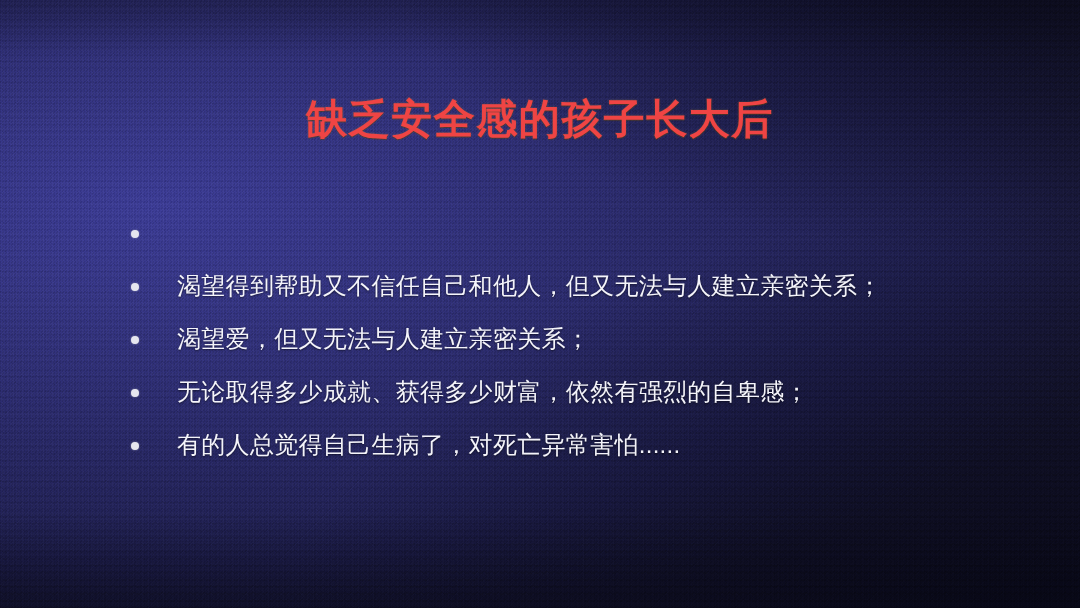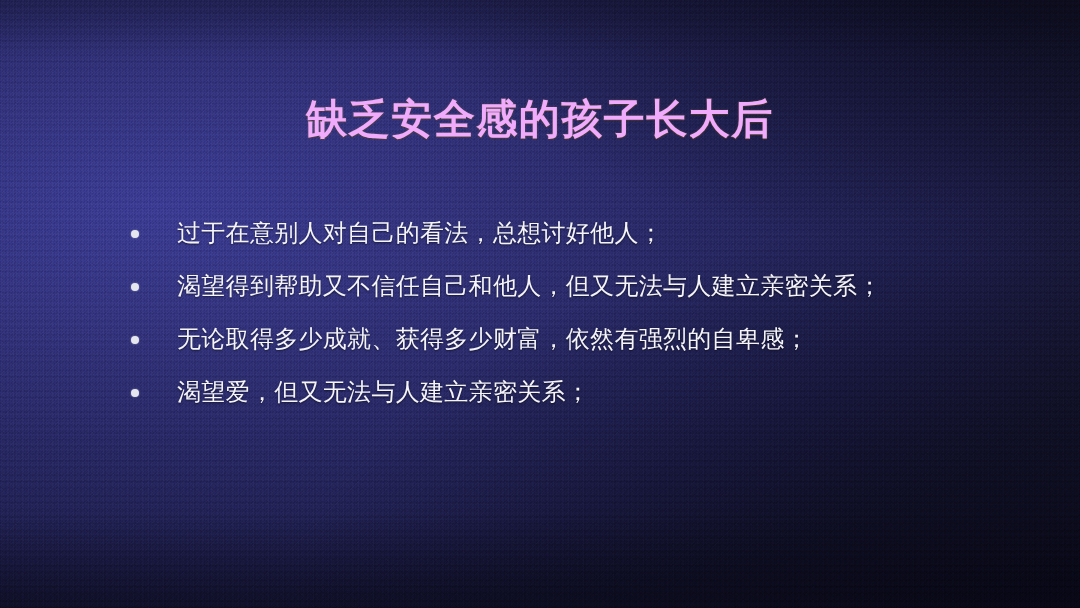--- a/index.html
+++ b/index.html
@@ -71,21 +71,21 @@
   .title {
     position: absolute;
     left: 0;
     right: 0;
     top: 92px;
     text-align: center;
     font-size: 41px;
     line-height: 54px;
     font-weight: 700;
     letter-spacing: 1.5px;
-    color: #f0abfc;
+    color: #ef4444;
     text-shadow: 0 1px 0 rgba(90,55,0,0.45), 0 0 2px rgba(242,184,28,0.30);
     white-space: nowrap;
   }
 
   
   .bullets {
     position: absolute;
     left: 131px;
     top: 216px;
     right: 40px;
@@ -126,34 +126,37 @@
   <div class="bg-noise2"></div>
 
   <div class="content">
 
     <div class="title">缺乏安全感的孩子长大后</div>
 
     <div class="bullets">
 
       <div class="bullet-row">
         <span class="bullet-dot"></span>
-        <span class="bullet-text">过于在意别人对自己的看法，总想讨好他人；</span>
       </div>
 
       <div class="bullet-row">
         <span class="bullet-dot"></span>
         <span class="bullet-text">渴望得到帮助又不信任自己和他人，但又无法与人建立亲密关系；</span>
       </div>
 
       <div class="bullet-row">
         <span class="bullet-dot"></span>
+        <span class="bullet-text">渴望爱，但又无法与人建立亲密关系；</span>
+      </div>
+
+      <div class="bullet-row">
+        <span class="bullet-dot"></span>
         <span class="bullet-text">无论取得多少成就、获得多少财富，依然有强烈的自卑感；</span>
       </div>
 
       <div class="bullet-row">
         <span class="bullet-dot"></span>
-        <span class="bullet-text">渴望爱，但又无法与人建立亲密关系；</span>
+        <span class="bullet-text">有的人总觉得自己生病了，对死亡异常害怕......</span>
       </div>
-
 
     </div>
   </div>
 </div>
 
 </body></html>

